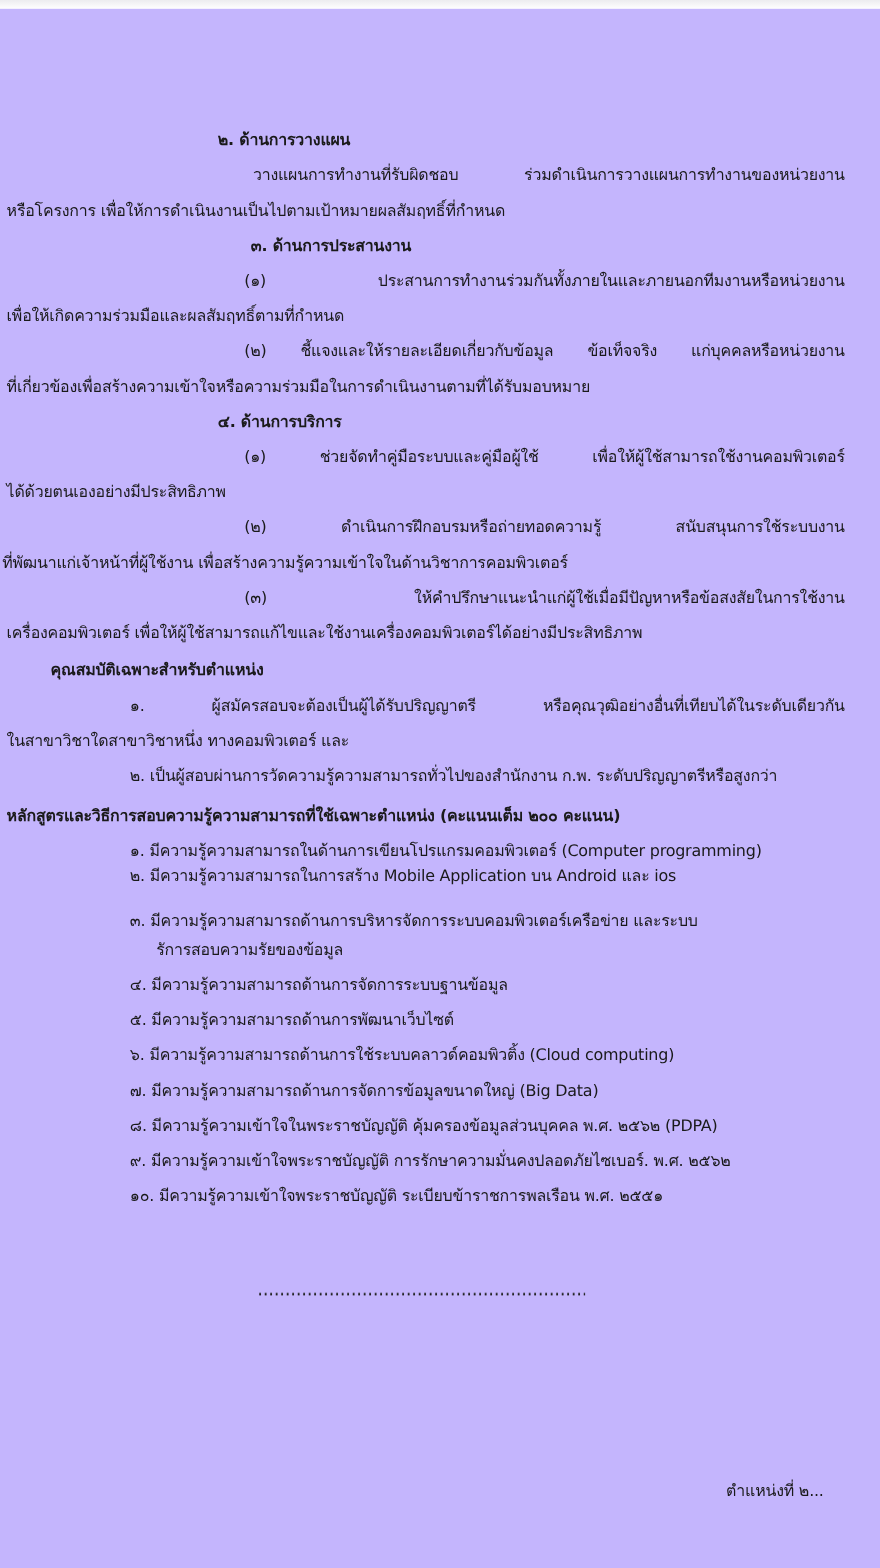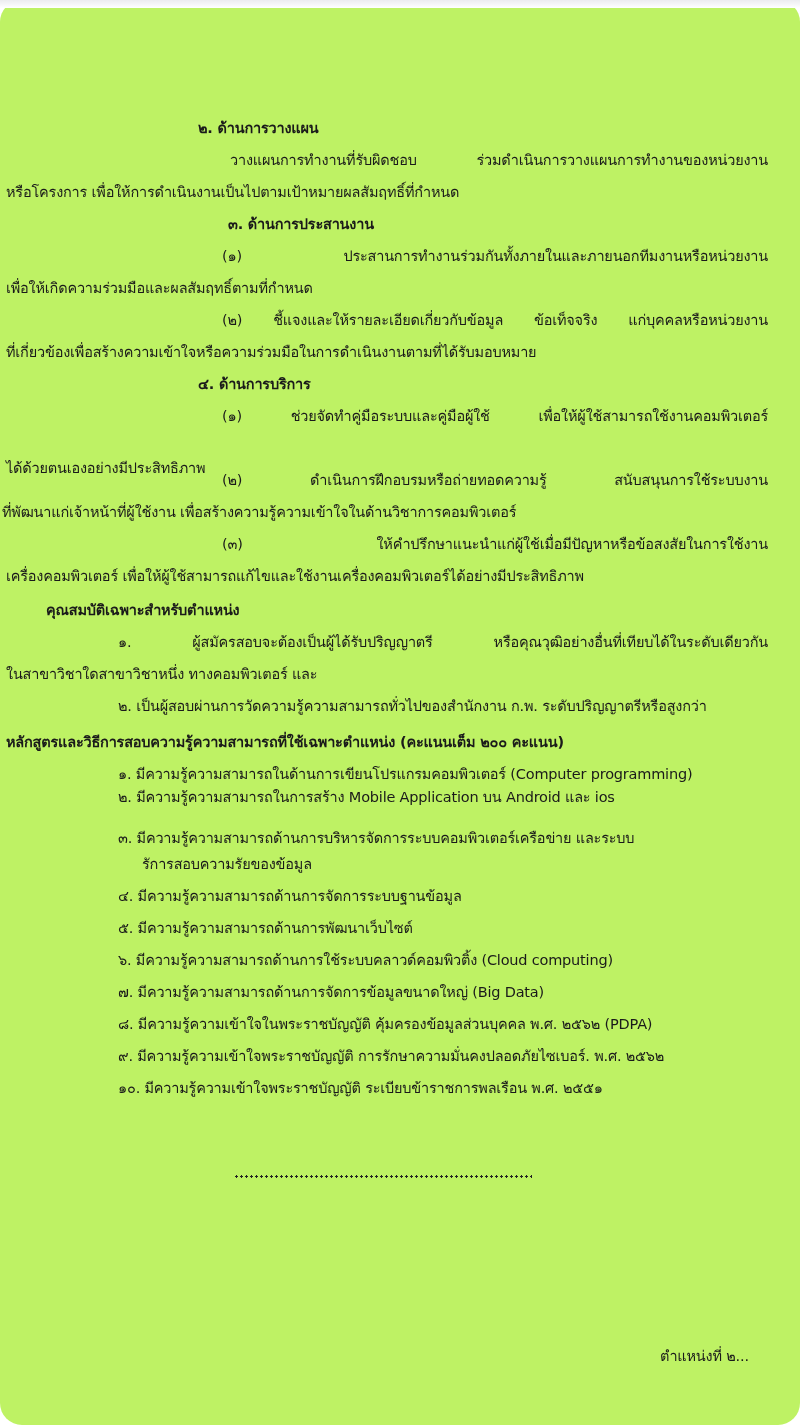--- a/index.html
+++ b/index.html
@@ -13,22 +13,21 @@
     position: relative;
     overflow: hidden;
     font-family: "DejaVu Sans", "Liberation Sans", sans-serif;
     color: #1a1a1a;
   }
   .page {
     position: absolute;
     left: 0; top: 0;
     width: 800px;
     height: 1425px;
-    background: #bef264;
-    border-radius: 22px;
+    background: #c4b5fd;
   }
   .scan-edge {
     position: absolute;
     left: 0; top: 0;
     width: 800px; height: 8px;
     background: linear-gradient(#ececef, #ffffff);
   }
   .line {
     position: absolute;
     white-space: nowrap;
@@ -59,21 +58,21 @@
   <div class="line" style="left:6px; top:180px;">หรือโครงการ เพื่อให้การดำเนินงานเป็นไปตามเป้าหมายผลสัมฤทธิ์ที่กำหนด</div>
 
   <div class="line bold" style="left:198px; top:212px;margin-left:30px;">๓. ด้านการประสานงาน</div>
   <div class="line" style="left:222px; top:244px; width:546px; text-align:justify; text-align-last:justify;">(๑) ประสานการทำงานร่วมกันทั้งภายในและภายนอกทีมงานหรือหน่วยงาน</div>
   <div class="line" style="left:6px; top:276px;">เพื่อให้เกิดความร่วมมือและผลสัมฤทธิ์ตามที่กำหนด</div>
   <div class="line" style="left:222px; top:308px; width:546px; text-align:justify; text-align-last:justify;">(๒) ชี้แจงและให้รายละเอียดเกี่ยวกับข้อมูล ข้อเท็จจริง แก่บุคคลหรือหน่วยงาน</div>
   <div class="line" style="left:6px; top:340px;">ที่เกี่ยวข้องเพื่อสร้างความเข้าใจหรือความร่วมมือในการดำเนินงานตามที่ได้รับมอบหมาย</div>
 
   <div class="line bold" style="left:198px; top:372px;">๔. ด้านการบริการ</div>
   <div class="line" style="left:222px; top:404px; width:546px; text-align:justify; text-align-last:justify;">(๑) ช่วยจัดทำคู่มือระบบและคู่มือผู้ใช้ เพื่อให้ผู้ใช้สามารถใช้งานคอมพิวเตอร์</div>
-  <div class="line" style="left:6px; top:436px;margin-top:20px;">ได้ด้วยตนเองอย่างมีประสิทธิภาพ</div>
+  <div class="line" style="left:6px; top:436px;">ได้ด้วยตนเองอย่างมีประสิทธิภาพ</div>
   <div class="line" style="left:222px; top:468px; width:546px; text-align:justify; text-align-last:justify;">(๒) ดำเนินการฝึกอบรมหรือถ่ายทอดความรู้ สนับสนุนการใช้ระบบงาน</div>
   <div class="line" style="left:2px; top:500px;">ที่พัฒนาแก่เจ้าหน้าที่ผู้ใช้งาน เพื่อสร้างความรู้ความเข้าใจในด้านวิชาการคอมพิวเตอร์</div>
   <div class="line" style="left:222px; top:532px; width:546px; text-align:justify; text-align-last:justify;">(๓) ให้คำปรึกษาแนะนำแก่ผู้ใช้เมื่อมีปัญหาหรือข้อสงสัยในการใช้งาน</div>
   <div class="line" style="left:6px; top:564px;">เครื่องคอมพิวเตอร์ เพื่อให้ผู้ใช้สามารถแก้ไขและใช้งานเครื่องคอมพิวเตอร์ได้อย่างมีประสิทธิภาพ</div>
 
   <div class="line bold" style="left:6px; top:598px;margin-left:40px;">คุณสมบัติเฉพาะสำหรับตำแหน่ง</div>
   <div class="line" style="left:118px; top:630px; width:650px; text-align:justify; text-align-last:justify;">๑. ผู้สมัครสอบจะต้องเป็นผู้ได้รับปริญญาตรี หรือคุณวุฒิอย่างอื่นที่เทียบได้ในระดับเดียวกัน</div>
   <div class="line" style="left:6px; top:662px;">ในสาขาวิชาใดสาขาวิชาหนึ่ง ทางคอมพิวเตอร์ และ</div>
   <div class="line" style="left:118px; top:694px;">๒. เป็นผู้สอบผ่านการวัดความรู้ความสามารถทั่วไปของสำนักงาน ก.พ. ระดับปริญญาตรีหรือสูงกว่า</div>
 

